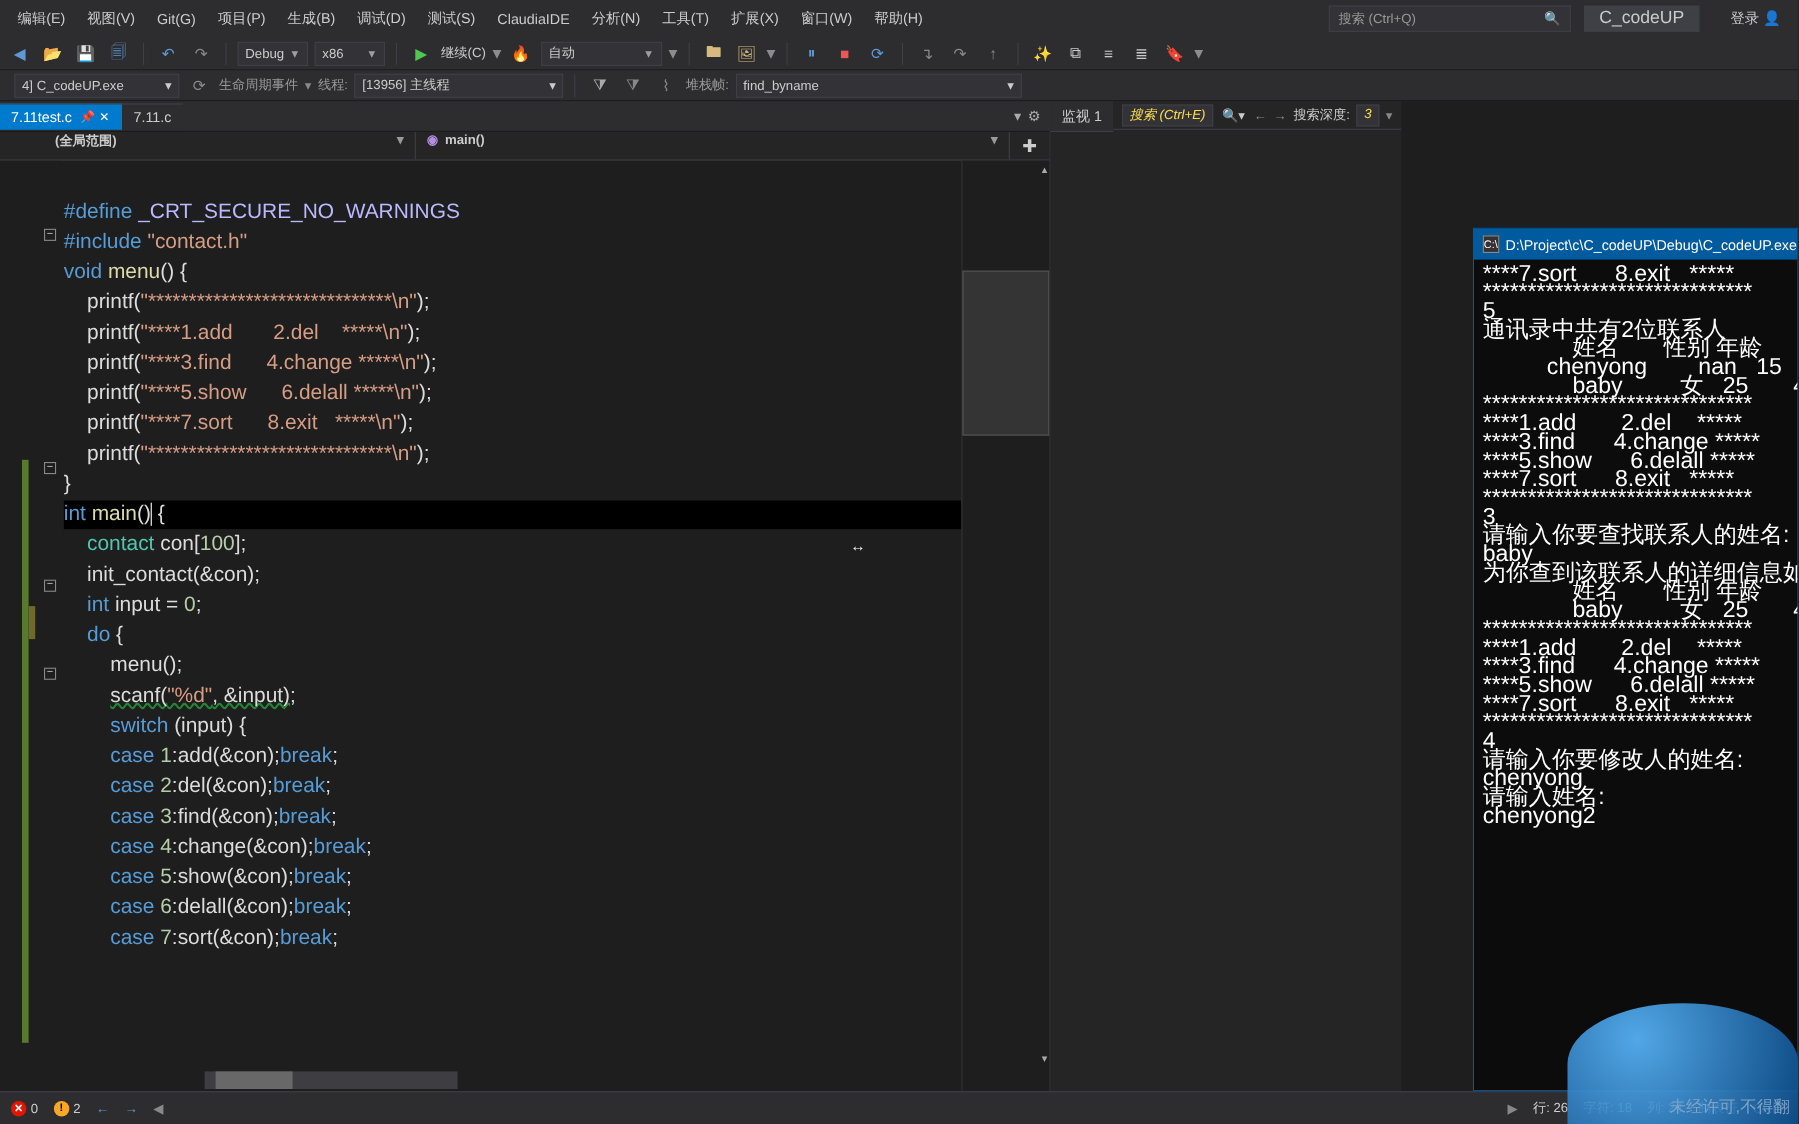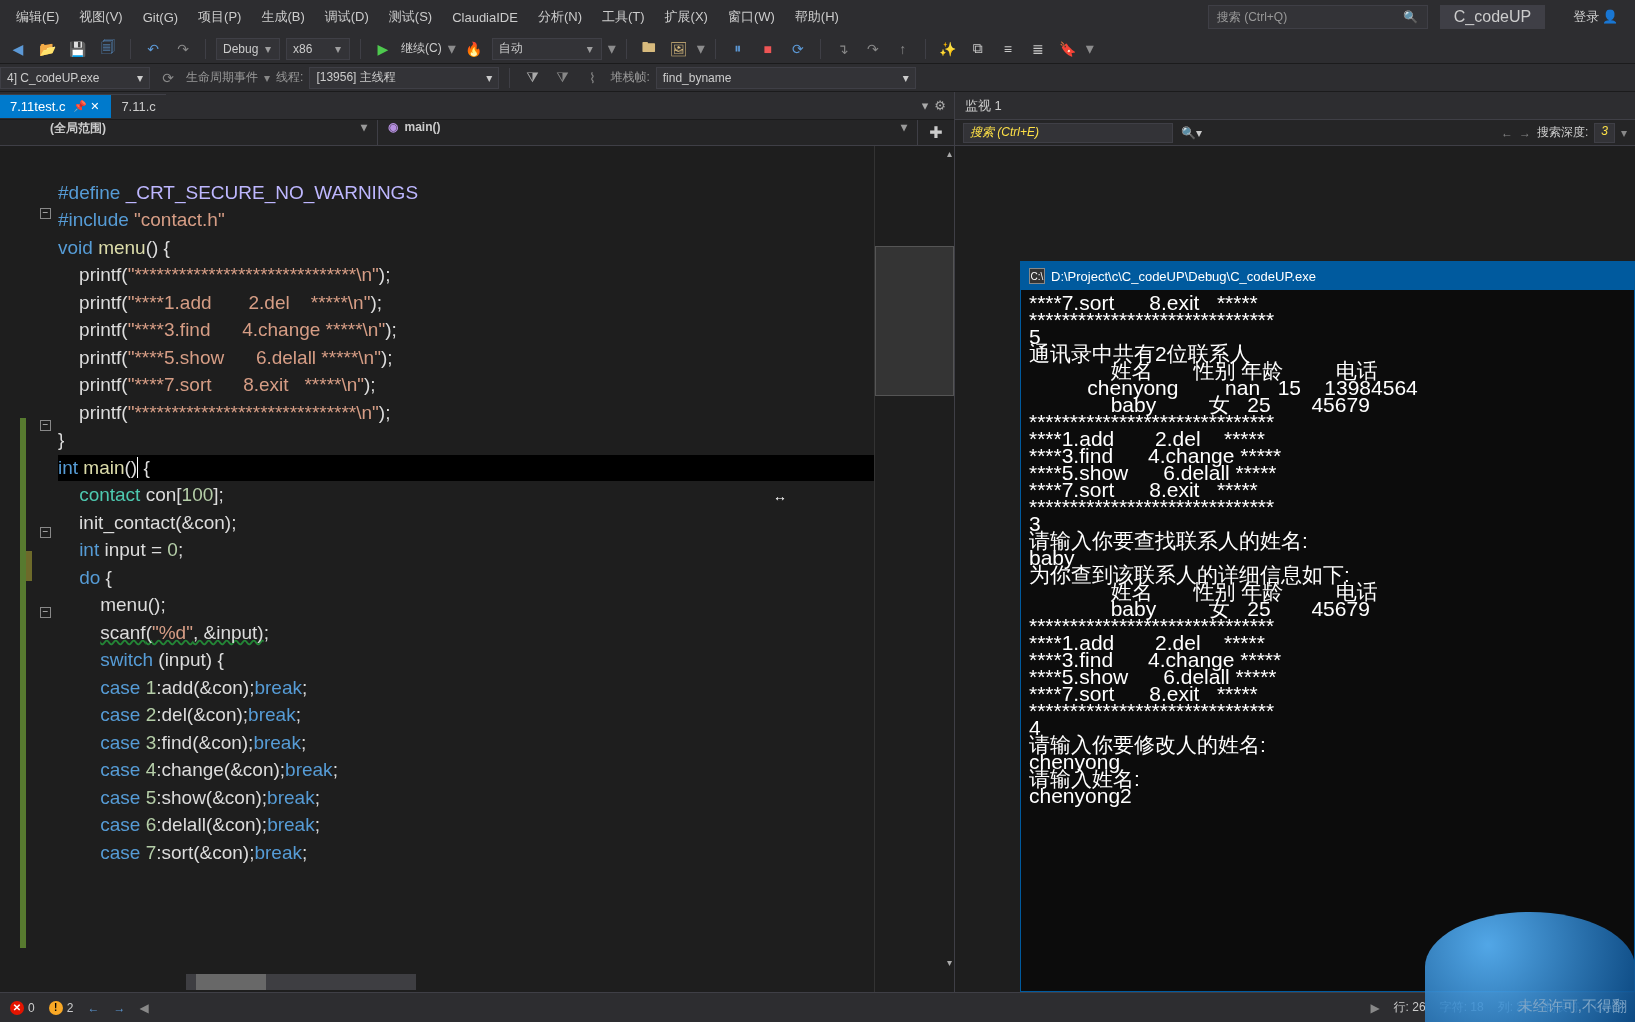--- a/index.html
+++ b/index.html
@@ -9,21 +9,21 @@
 .menubar .spacer{flex:1;}
 .menubar .search{background:#333337;border:1px solid #3f3f46;display:flex;align-items:center;padding:2px 8px;width:220px;height:24px;font-size:12px;color:#999;}
 .menubar .srchicon{margin-left:auto;}
 .menubar .proj{background:#3f3f46;padding:3px 14px;margin-left:12px;font-size:16px;}
 .menubar .login{margin-left:18px;font-size:13px;padding:0 10px;}
 .toolbar{height:30px;background:#2d2d30;display:flex;align-items:center;padding:0 6px;gap:6px;border-bottom:1px solid #1b1b1c;}
 .tbtn{width:24px;height:24px;display:flex;align-items:center;justify-content:center;color:#c9c9c9;cursor:pointer;font-size:14px;}
 .tsel{background:#333337;border:1px solid #3f3f46;padding:2px 8px 2px 6px;font-size:12px;height:22px;display:flex;align-items:center;min-width:64px;color:#ccc;}
 .tsel .arr{margin-left:auto;opacity:.7;}
 .sep{width:1px;height:20px;background:#3f3f46;margin:0 4px;}
-.toolbar2{height:28px;background:#2d2d30;display:flex;align-items:center;padding:0 0;gap:6px;font-size:12px;border-bottom:1px solid #1b1b1c;}
+.toolbar2{height:28px;background:#2d2d30;display:flex;align-items:center;padding:0 13px;gap:6px;font-size:12px;border-bottom:1px solid #1b1b1c;}
 .toolbar2 .combo{background:#333337;border:1px solid #3f3f46;padding:1px 6px;height:22px;display:flex;align-items:center;color:#ccc;}
 .toolbar2 .lbl{color:#999;}
 .main{display:flex;height:calc(100% - 34px - 30px - 28px - 30px);}
 .editor{flex:1;display:flex;flex-direction:column;background:#1e1e1e;min-width:0;border-right:1px solid #3f3f46;}
 .tabs{height:28px;background:#2d2d30;display:flex;align-items:center;font-size:13px;border-bottom:1px solid #1b1b1c;}
 .tab{padding:4px 10px;background:#1e1e1e;border-top:1px solid #3f3f46;display:flex;align-items:center;gap:6px;}
 .tab.active{background:#007acc;color:#fff;}
 .tab .close{font-size:11px;padding:0 2px;}
 .tabs .tabtools{margin-left:auto;display:flex;gap:6px;padding-right:8px;color:#aaa;}
 .navbar{height:26px;background:#252526;display:flex;border-bottom:1px solid #3f3f46;}
@@ -41,21 +41,21 @@
 .mac{color:#beb7ff;}
 .typ{color:#4ec9b0;}
 .num{color:#b5cea8;}
 .wavy{text-decoration:underline wavy #238636;text-decoration-skip-ink:none;}
 .cursor{border-left:1px solid #fff;}
 .highlight{background:#000000;display:inline-block;width:100%;}
 .minimap{width:80px;background:#1e1e1e;border-left:1px solid #333;position:relative;background-image:linear-gradient(#1e1e1e,#1e1e1e);}
 .minimap .viewrect{position:absolute;left:0;right:0;background:rgba(255,255,255,.1);border:1px solid #555;}
 .scrollup,.scrolldown{position:absolute;right:2px;font-size:10px;color:#aaa;}
 .scrollup{top:2px;} .scrolldown{bottom:24px;}
-.right{width:680px;display:flex;flex-direction:column;background:#252526;}
+.right{width:680px;display:flex;background:#252526;}
 .panelhead{height:28px;background:#2d2d30;display:flex;align-items:center;padding:0 10px;font-size:13px;border-bottom:1px solid #3f3f46;}
 .watchsearch{height:26px;display:flex;align-items:center;padding:0 8px;gap:8px;border-bottom:1px solid #3f3f46;background:#252526;font-size:12px;color:#ccc;}
 .watchsearch .sinput{flex:1;background:#333337;border:1px solid #3f3f46;height:20px;padding:0 6px;color:#fde047;max-width:210px;font-style:italic;}
 .watchsearch .nav{display:flex;gap:6px;margin-left:auto;align-items:center;}
 .watchcols{height:22px;display:flex;border-bottom:1px solid #3f3f46;font-size:12px;background:#2d2d30;}
 .watchcols div{padding:2px 10px;border-right:1px solid #3f3f46;}
 .watchbody{flex:1;background:#1e1e1e;position:relative;}
 .console{position:absolute;left:65px;top:115px;right:0;bottom:0;background:#0c0c0c;border:1px solid #005a9e;display:flex;flex-direction:column;font-family:'NSimSun',Consolas,monospace;}
 .console .titlebar{height:28px;background:#005a9e;display:flex;align-items:center;padding:0 8px;gap:6px;color:#fff;font-size:13px;}
 .console .tico{width:16px;height:16px;background:#333;border:1px solid #888;font-size:10px;display:flex;align-items:center;justify-content:center;}

